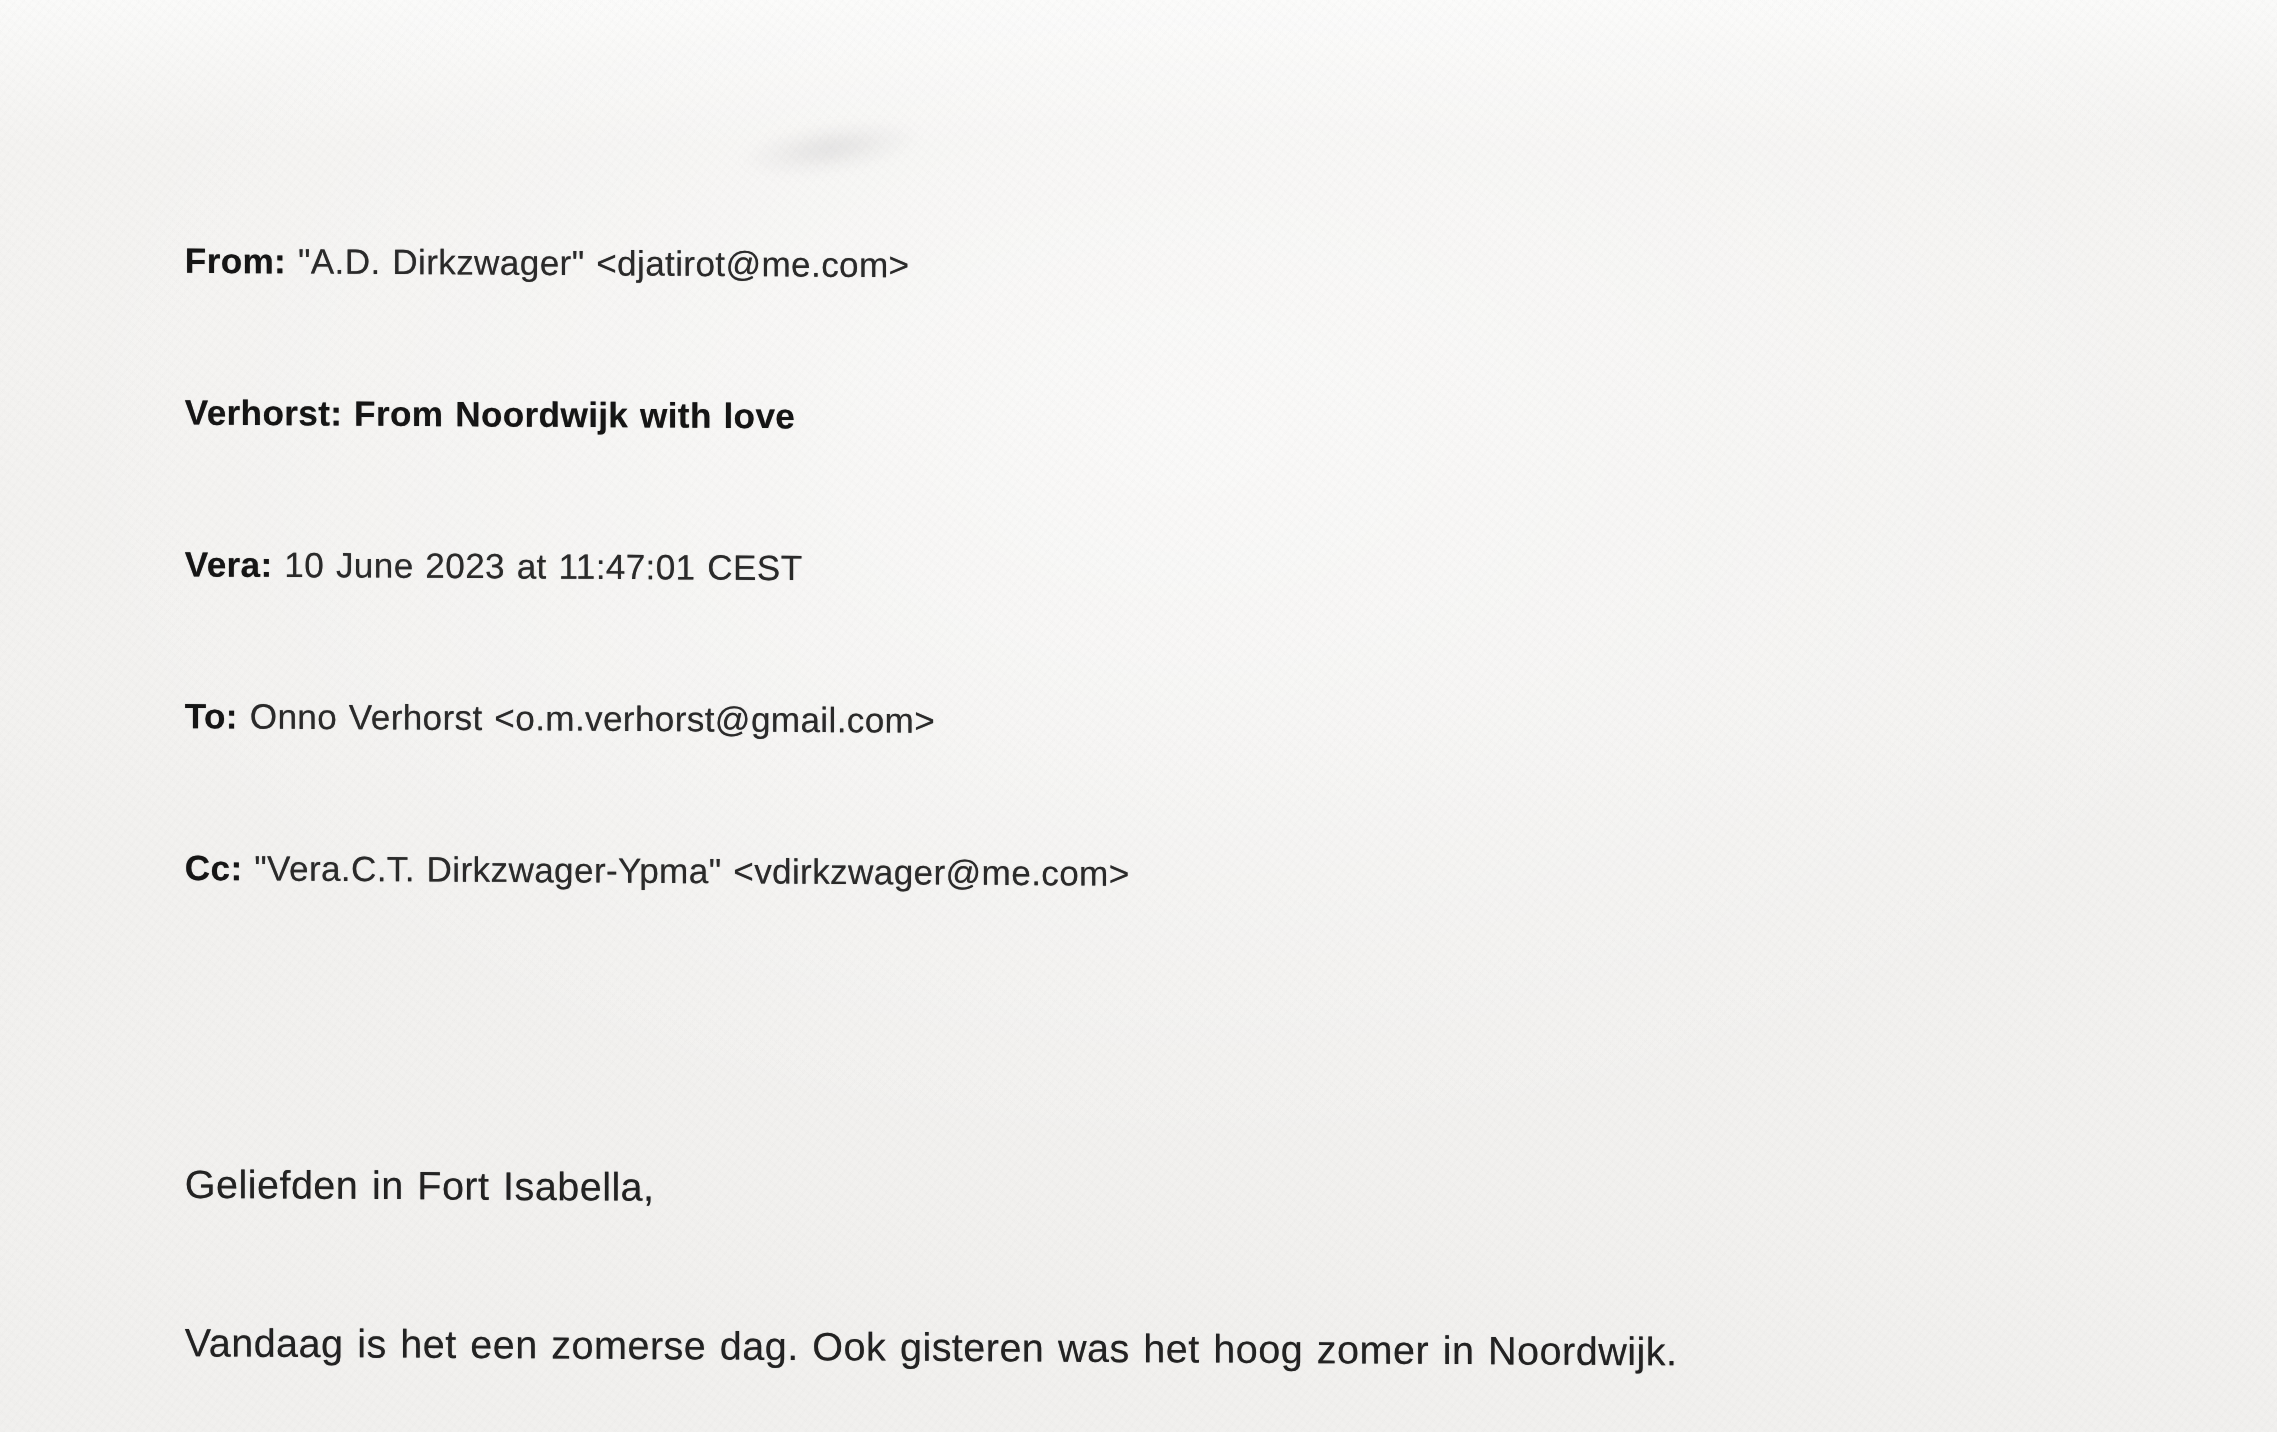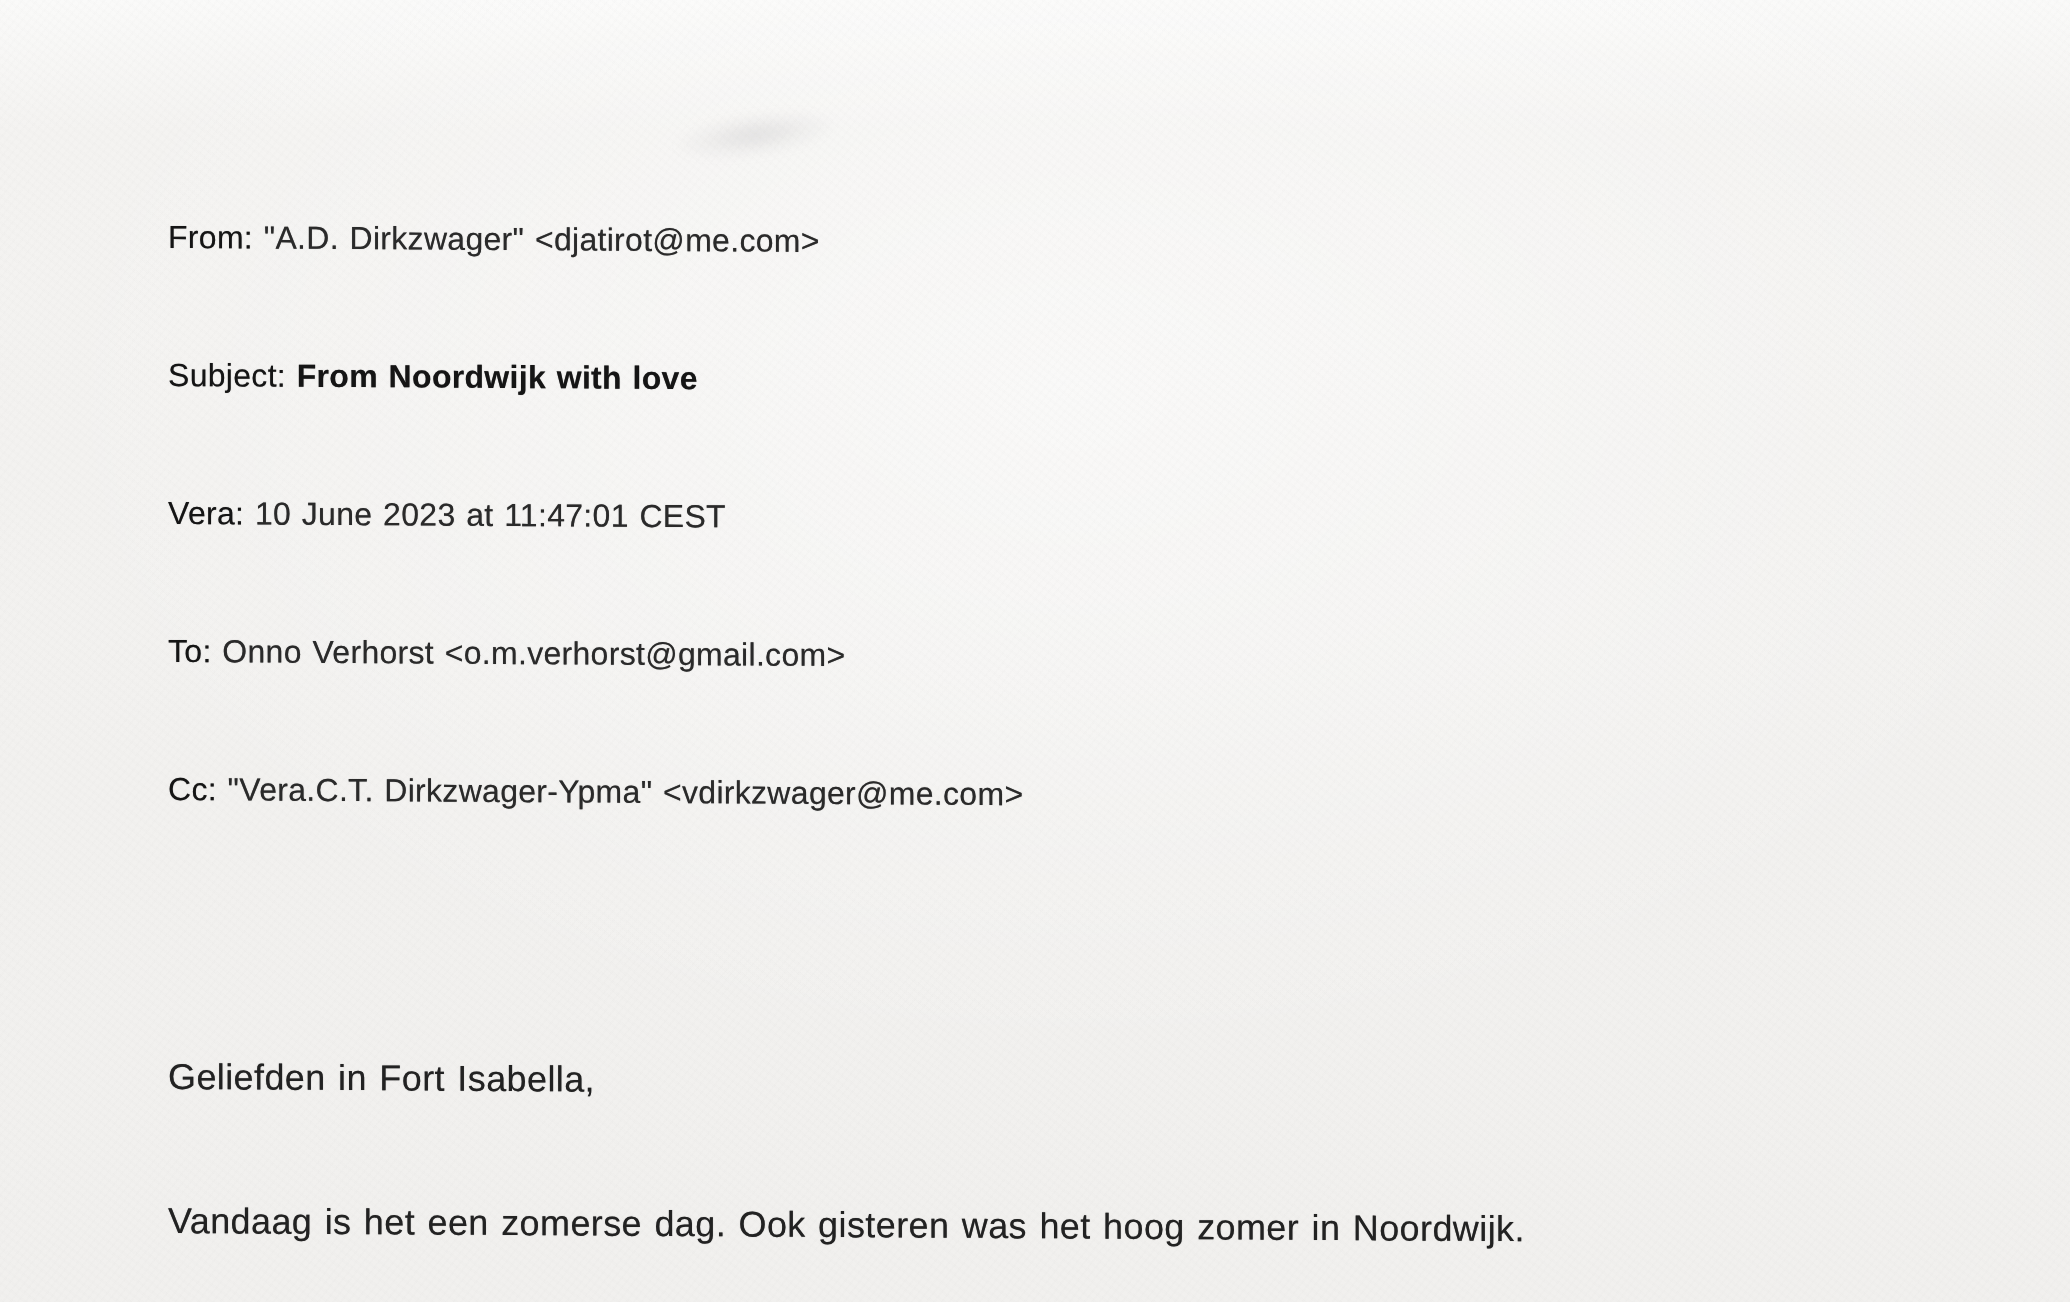--- a/index.html
+++ b/index.html
@@ -46,21 +46,21 @@
   }
   .email-header {
     font-size: 32px;
     line-height: 46px;
     letter-spacing: 0.3px;
     word-spacing: 1.5px;
     white-space: pre;
     color: #2a2a2a;
   }
   .hline { height: 46px; }
-  .hlabel { font-weight: 400; color: #151515; }
+  .hlabel { font-weight: 700; color: #151515; }
   .hvalue.bold { font-weight: 700; color: #151515; }
   .email-body {
     margin-top: 53px;
     font-size: 36px;
     line-height: 48px;
     letter-spacing: 0.4px;
     word-spacing: 2px;
     white-space: pre;
     color: #222222;
   }
@@ -70,21 +70,21 @@
 <body>
 
 <div class="photo">
   <div class="grain"></div>
   <div class="smudge"></div>
 
   <div class="content">
 
     <div class="email-header">
       <div class="hline"><span class="hlabel">From:</span> <span class="hvalue">"A.D. Dirkzwager" &lt;djatirot@me.com&gt;</span></div>
-      <div class="hline"><span class="hlabel">Subject:</span> <span class="hvalue bold">From Noordwijk with love</span></div>
+      <div class="hline"><span class="hlabel">Verhorst:</span> <span class="hvalue bold">From Noordwijk with love</span></div>
       <div class="hline"><span class="hlabel">Vera:</span> <span class="hvalue">10 June 2023 at 11:47:01 CEST</span></div>
       <div class="hline"><span class="hlabel">To:</span> <span class="hvalue">Onno Verhorst &lt;o.m.verhorst@gmail.com&gt;</span></div>
       <div class="hline"><span class="hlabel">Cc:</span> <span class="hvalue">"Vera.C.T. Dirkzwager-Ypma" &lt;vdirkzwager@me.com&gt;</span></div>
     </div>
 
     <div class="email-body">
       <div class="bline">Geliefden in Fort Isabella,</div>
       <div class="bline">Vandaag is het een zomerse dag. Ook gisteren was het hoog zomer in Noordwijk.</div>
       
       

